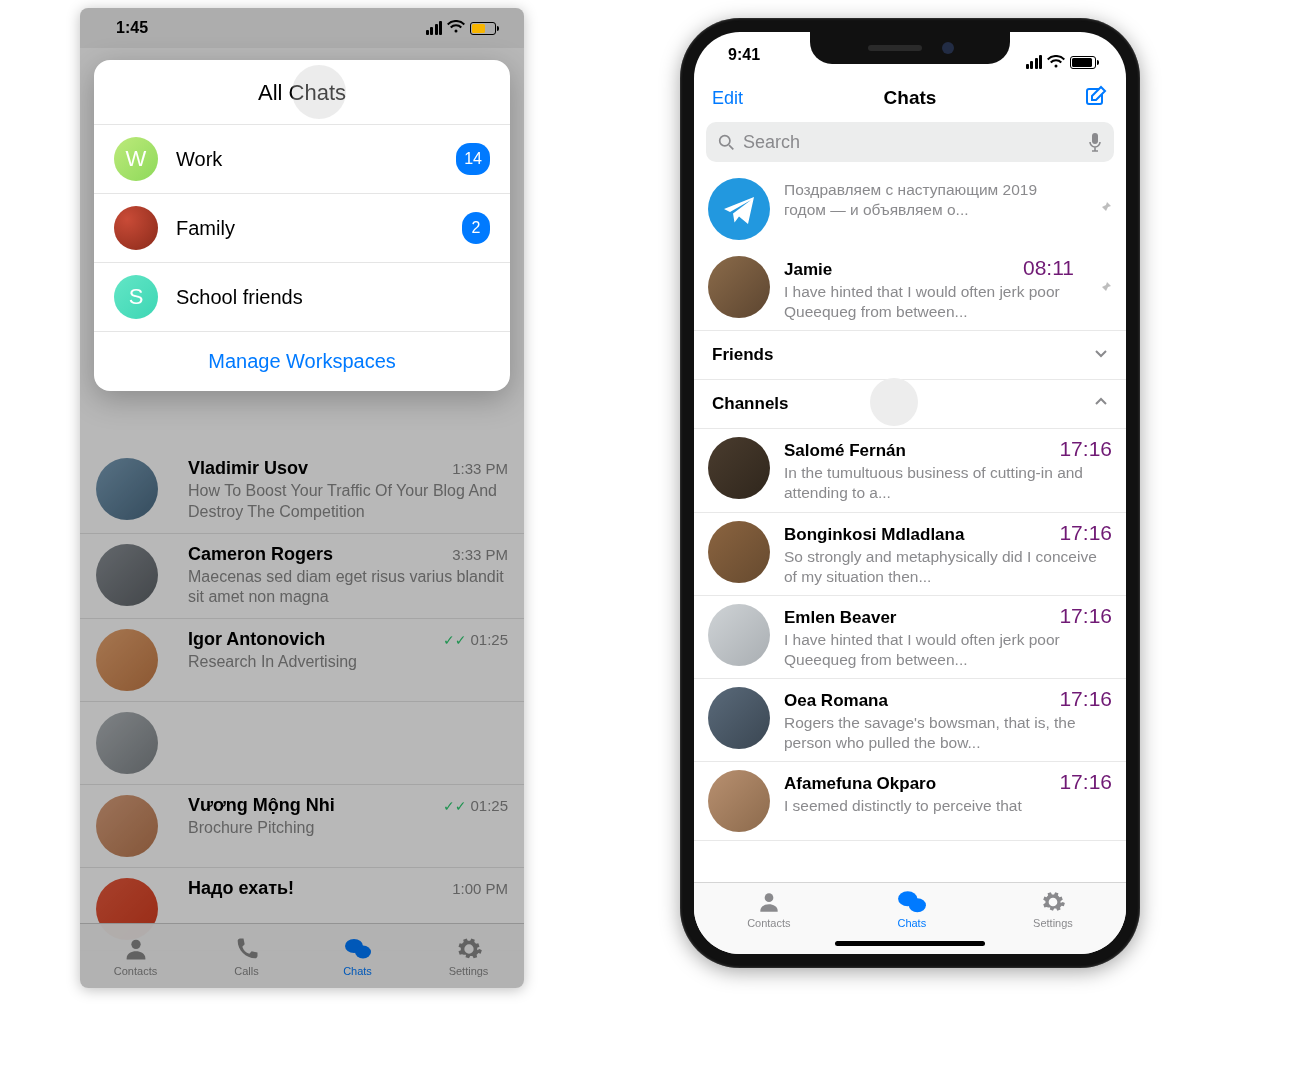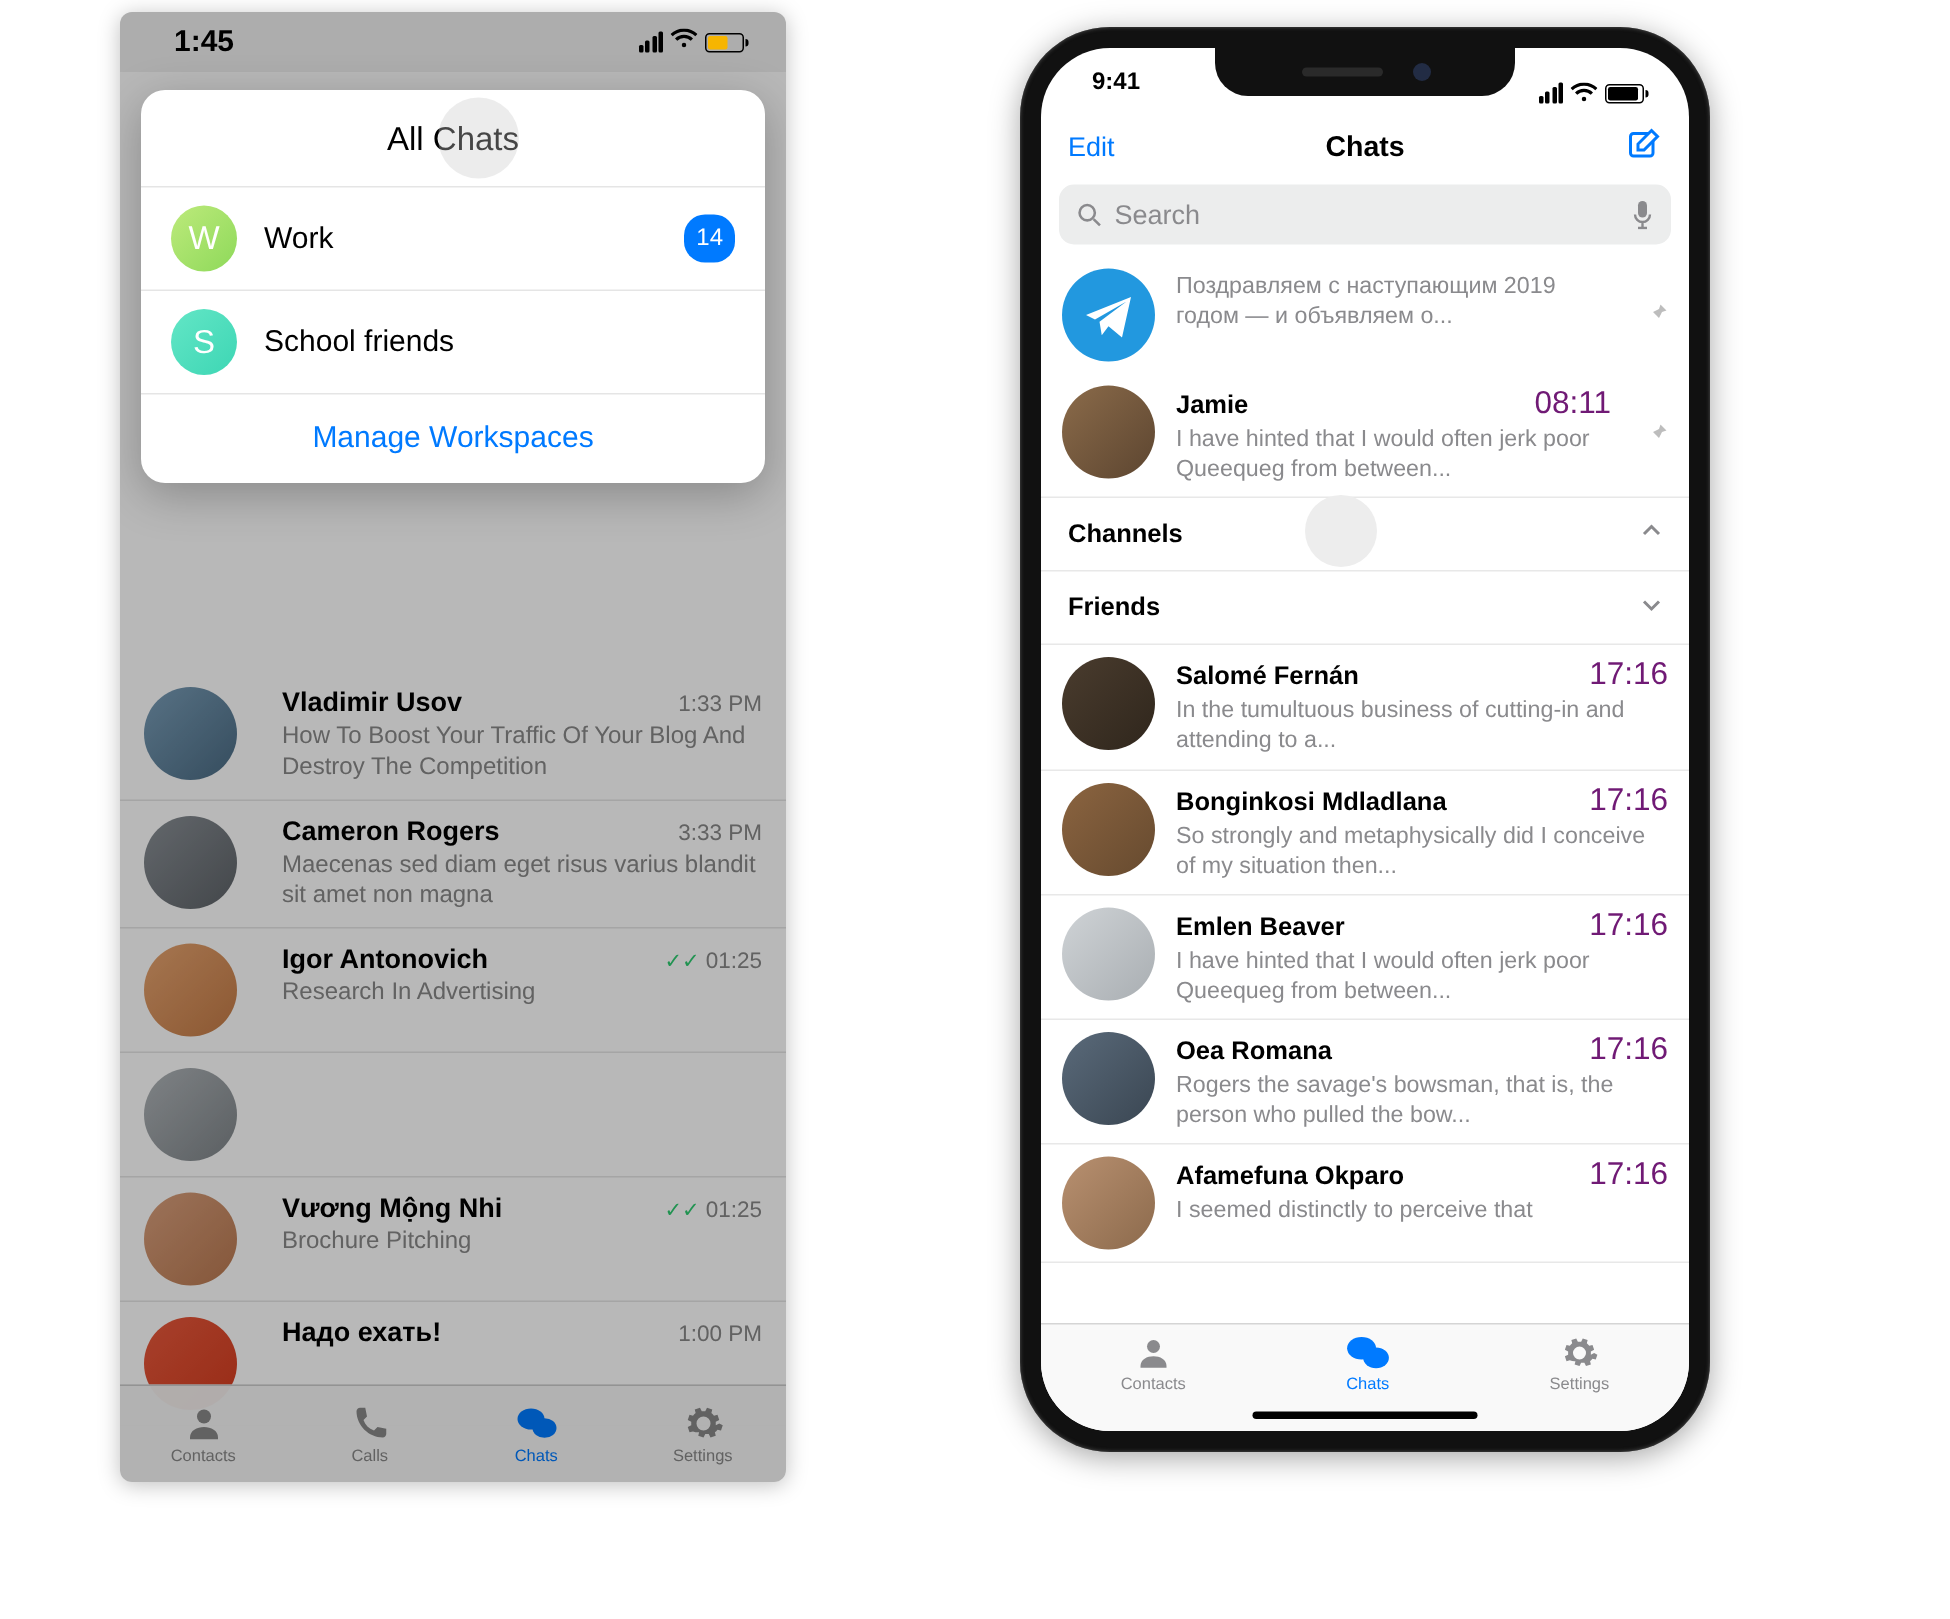--- a/index.html
+++ b/index.html
@@ -28,21 +28,21 @@
     background: rgba(0,0,0,0.28);
     z-index: 5;
     pointer-events: none;
   }
   .status-bar {
     height: 40px;
     display: flex;
     align-items: center;
     justify-content: space-between;
     padding: 0 28px 0 36px;
-    font-size: 20px;
+    font-size: 16px;
     font-weight: 600;
     position: relative;
     z-index: 10;
   }
   .status-icons { display: flex; align-items: center; gap: 5px; }
   .signal { display: inline-flex; align-items: flex-end; gap: 1.5px; }
   .signal span { width: 3px; background: #000; border-radius: 1px; }
   .signal span:nth-child(1){height:5px}
   .signal span:nth-child(2){height:8px}
   .signal span:nth-child(3){height:11px}
@@ -391,20 +391,25 @@
       <span class="dd-circle"></span>
       <span>All Chats</span>
     </div>
     <div id="dd-rows">
         <div class="dd-row">
     <div class="dd-avatar grad-green">W</div>
     <div class="dd-label">Work</div>
     <div class="dd-badge">14</div>
   </div>
         <div class="dd-row">
+    <div class="dd-avatar photo1"></div>
+    <div class="dd-label">Family</div>
+    <div class="dd-badge">2</div>
+  </div>
+        <div class="dd-row">
     <div class="dd-avatar grad-teal">S</div>
     <div class="dd-label">School friends</div>
 
   </div>
       </div>
     <div class="dd-manage">
       <span>Manage Workspaces</span>
     </div>
   </div>
 </div>
@@ -480,36 +485,36 @@
                 <span class="r-time">08:11</span>
               </div>
       <div class="r-preview">I have hinted that I would often jerk poor Queequeg from between...</div>
     </div>
     <span class="pin"><svg width="16" height="16" viewBox="0 0 16 16">
                 <path d="M9 1l6 6-3 1-2 4-2-2-5 5 5-5-2-2 4-2 1-3-2-2z" fill="#bdbdbd"></path>
               </svg></span>
           </div>
         </div>
       <div class="section-header">
+        <span>Friends</span>
+        <span class="chev">
+          <svg width="14" height="14" viewBox="0 0 14 14">
+              <path d="M2 5l5 5 5-5" fill="none" stroke="#8a8a8d" stroke-width="2"></path>
+            </svg>
+        </span>
+      </div>
+      <div class="section-header">
         <span>Channels</span>
         <span class="section-circle"></span>
         <span class="chev">
           <svg width="14" height="14" viewBox="0 0 14 14">
               <path d="M2 9l5-5 5 5" fill="none" stroke="#8a8a8d" stroke-width="2"></path>
             </svg>
         </span>
       </div>
-      <div class="section-header">
-        <span>Friends</span>
-        <span class="chev">
-          <svg width="14" height="14" viewBox="0 0 14 14">
-              <path d="M2 5l5 5 5-5" fill="none" stroke="#8a8a8d" stroke-width="2"></path>
-            </svg>
-        </span>
-      </div>
       <div id="r-friends">
           <div class="r-row">
     <div class="r-avatar photo9"></div>
     <div class="r-content">
       <div class="r-line1">
                 <span class="r-name">Salomé Fernán</span>
                 <span class="r-time">17:16</span>
               </div>
       <div class="r-preview">In the tumultuous business of cutting-in and attending to a...</div>
     </div>

